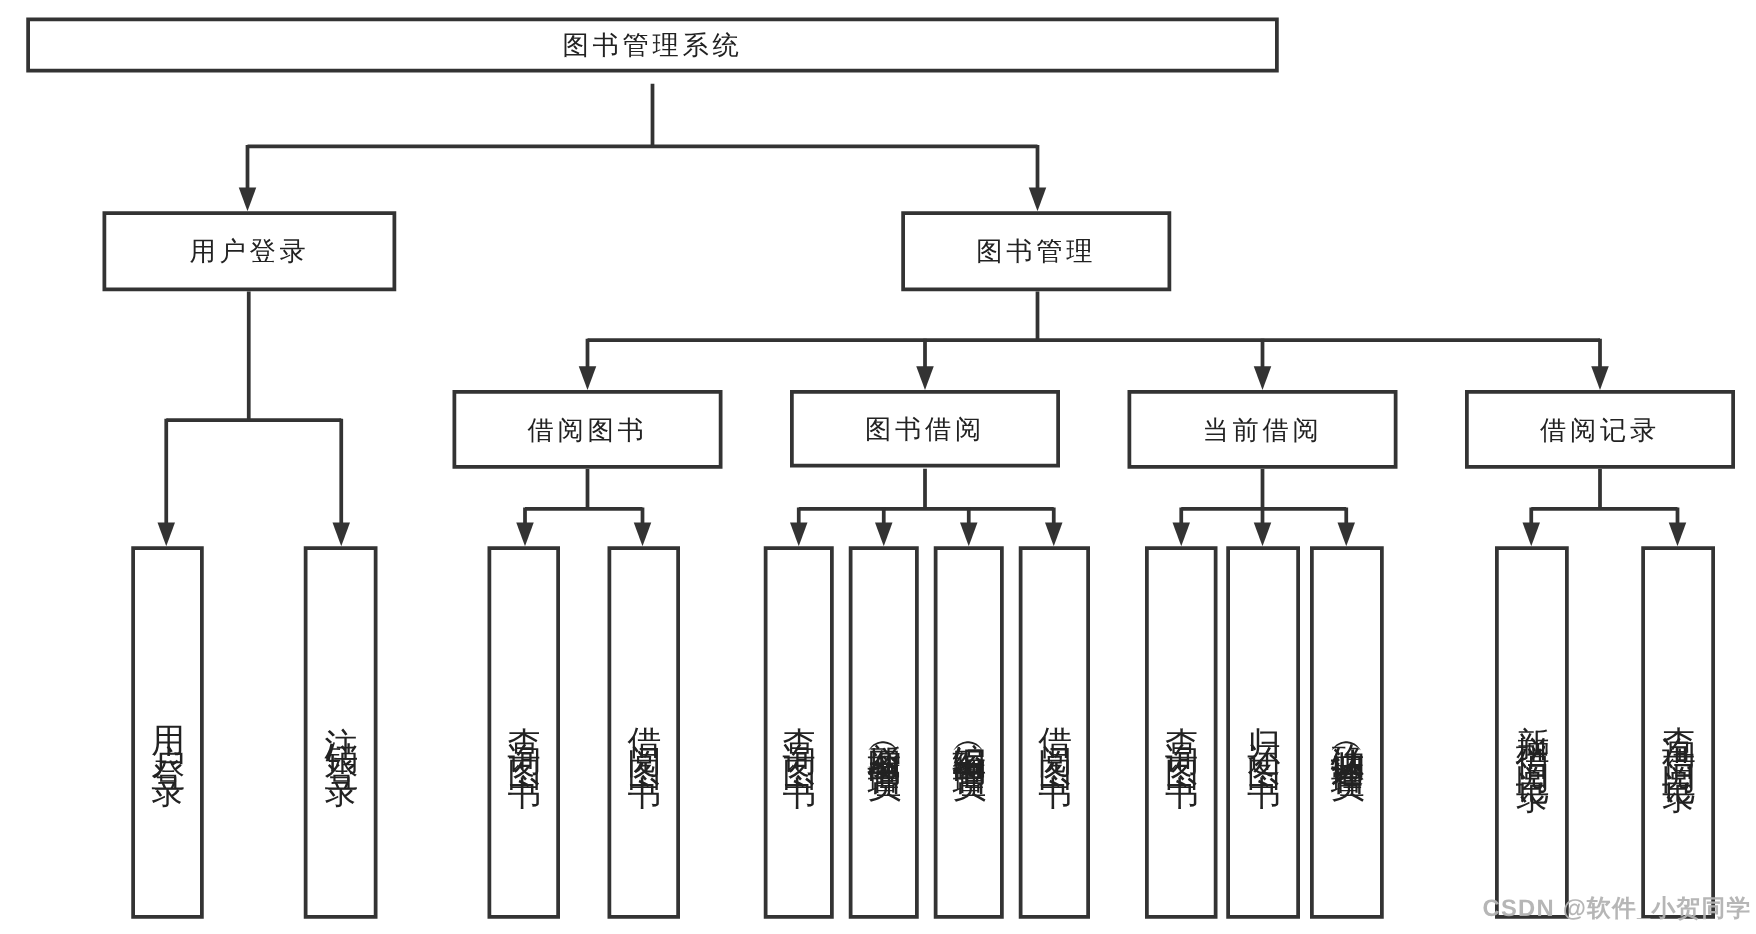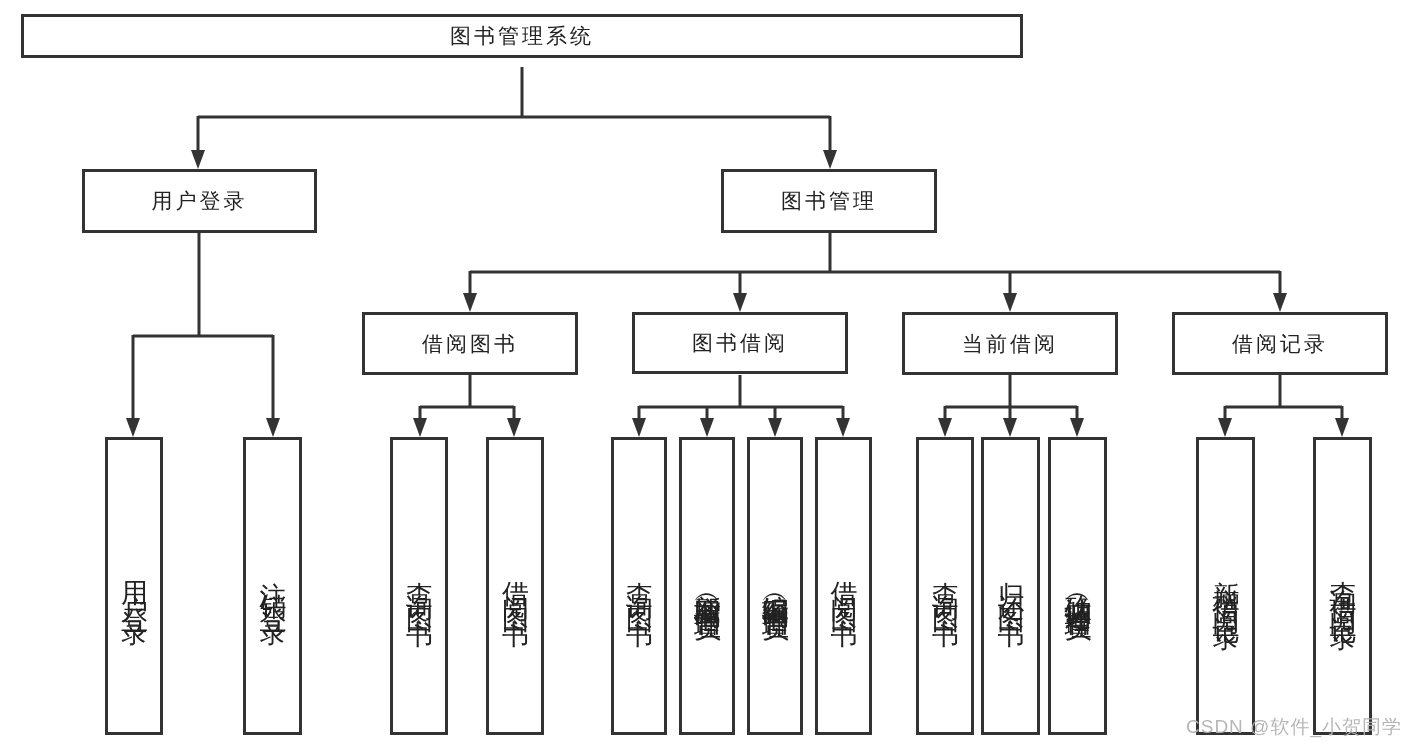--- a/index.html
+++ b/index.html
@@ -69,20 +69,21 @@
   .leaf-e2 { left: 1313px; width: 59px; }
   .watermark {
     position: absolute;
     left: 1186px;
     top: 714px;
     font-size: 19px;
     letter-spacing: 1px;
     color: rgba(178, 178, 178, 0.95);
     white-space: nowrap;
     z-index: 10;
+    font-weight: bold;
   }
 </style>
 </head>
 <body>
 
 <div class="canvas">
 
   <svg class="connectors" width="1405" height="747" viewBox="0 0 1405 747">
     <g stroke="#333333" stroke-width="3" fill="none">
 

